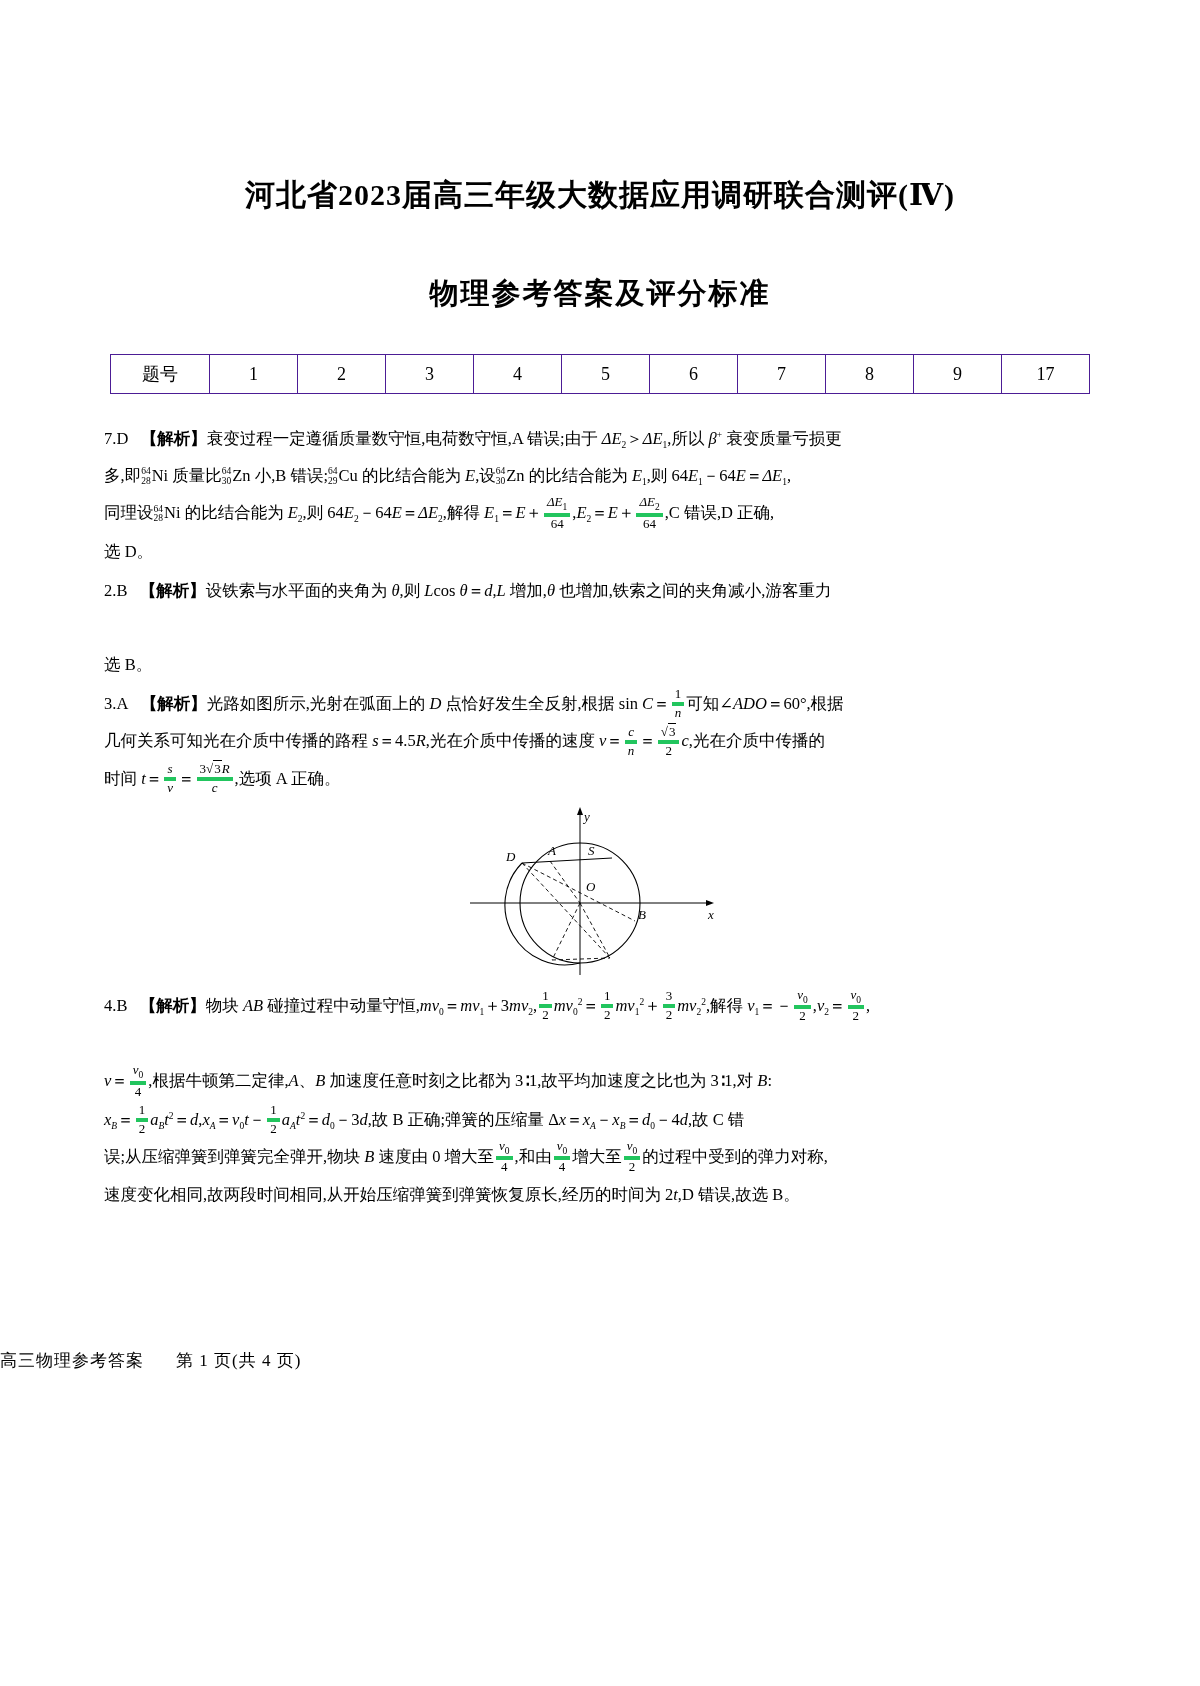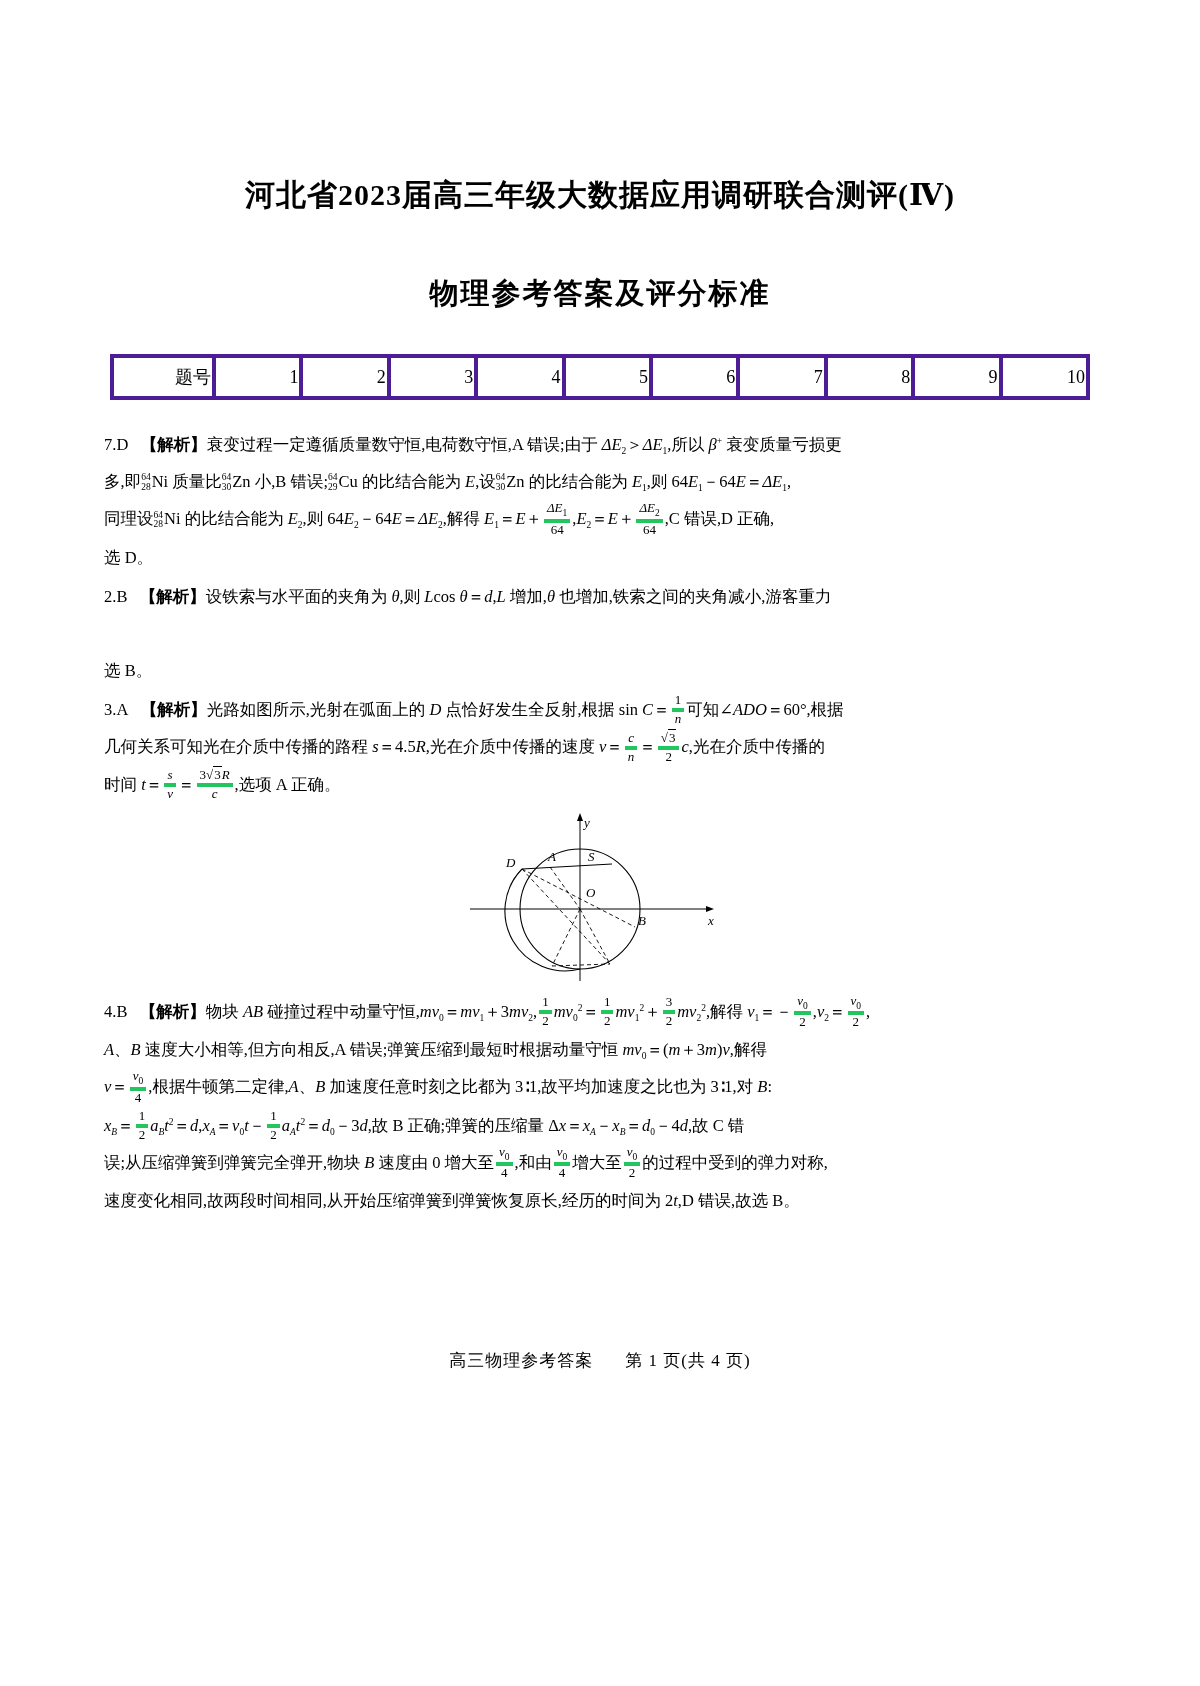--- a/index.html
+++ b/index.html
@@ -33,23 +33,23 @@
   }
   .ans-table-wrap{
     margin:40px 110px 0 110px;
   }
   table.ans{
     border-collapse:collapse;
     width:980px;
     table-layout:fixed;
   }
   table.ans td{
-    border:4px solid #4c1d95;
+    border:1px solid #4c1d95;
     height:36px;
-    text-align:right;
+    text-align:center;
     font-size:18px;
     font-family:"Liberation Serif",serif;
   }
   table.ans td.hdr{
     font-family:"DejaVu Sans",sans-serif;
     font-size:18px;
     width:96px;
   }
   .body-text{
     margin:26px 104px 0 104px;
@@ -99,21 +99,20 @@
     display:flex;
     justify-content:center;
     margin-top:6px;
     margin-bottom:4px;
   }
   .footer{
     position:absolute;
     left:0;
     bottom:70px;
     width:1200px;
-    text-align:center;
     font-size:17px;
     font-family:"DejaVu Sans",sans-serif;
     letter-spacing:1px;
   }
   .footer .pg{font-family:"Liberation Serif",serif;}
 </style>
 </head>
 <body>
 
 <div class="page">
@@ -128,21 +127,21 @@
         <td class="hdr">题号</td>
         <td>1</td>
         <td>2</td>
         <td>3</td>
         <td>4</td>
         <td>5</td>
         <td>6</td>
         <td>7</td>
         <td>8</td>
         <td>9</td>
-        <td>10</td>
+        <td>17</td>
       </tr>
     </tbody>
       </table>
   </div>
 
   <div class="body-text">
 
     <div class="para">
       <span class="lead">7.D</span>&nbsp;&nbsp;
       <span class="bold">【解析】</span><span>衰变过程一定遵循质量数守恒,电荷数守恒,A 错误;由于 <span class="it">ΔE</span><sub>2</sub>＞<span class="it">ΔE</span><sub>1</sub>,所以 <span class="it">β</span><sup>+</sup> 衰变质量亏损更</span>
@@ -198,21 +197,20 @@
         <text x="178" y="116" font-family="Liberation Serif, serif" font-size="13" font-style="italic">B</text>
         <text x="124" y="18" font-family="Liberation Serif, serif" font-size="13" font-style="italic">y</text>
         <text x="248" y="116" font-family="Liberation Serif, serif" font-size="13" font-style="italic">x</text>
       </svg>
     </div>
 
     <div class="para">
       <span class="lead">4.B</span>&nbsp;&nbsp;
       <span class="bold">【解析】</span><span>物块 <span class="it">AB</span> 碰撞过程中动量守恒,<span class="it">mv</span><sub>0</sub>＝<span class="it">mv</span><sub>1</sub>＋3<span class="it">mv</span><sub>2</sub>,<span class="frac"><span class="num">1</span><span class="den">2</span></span><span class="it">mv</span><sub>0</sub><sup>2</sup>＝<span class="frac"><span class="num">1</span><span class="den">2</span></span><span class="it">mv</span><sub>1</sub><sup>2</sup>＋<span class="frac"><span class="num">3</span><span class="den">2</span></span><span class="it">mv</span><sub>2</sub><sup>2</sup>,解得 <span class="it">v</span><sub>1</sub>＝－<span class="frac"><span class="num"><span class="it">v</span><sub>0</sub></span><span class="den">2</span></span>,<span class="it">v</span><sub>2</sub>＝<span class="frac"><span class="num"><span class="it">v</span><sub>0</sub></span><span class="den">2</span></span>,</span>
       <br>
-      <span><span class="it">A</span>、<span class="it">B</span> 速度大小相等,但方向相反,A 错误;弹簧压缩到最短时根据动量守恒 <span class="it">mv</span><sub>0</sub>＝(<span class="it">m</span>＋3<span class="it">m</span>)<span class="it">v</span>,解得</span>
       <br>
       <span><span class="it">v</span>＝<span class="frac"><span class="num"><span class="it">v</span><sub>0</sub></span><span class="den">4</span></span>,根据牛顿第二定律,<span class="it">A</span>、<span class="it">B</span> 加速度任意时刻之比都为 3∶1,故平均加速度之比也为 3∶1,对 <span class="it">B</span>:</span>
       <br>
       <span><span class="it">x<sub>B</sub></span>＝<span class="frac"><span class="num">1</span><span class="den">2</span></span><span class="it">a<sub>B</sub>t</span><sup>2</sup>＝<span class="it">d</span>,<span class="it">x<sub>A</sub></span>＝<span class="it">v</span><sub>0</sub><span class="it">t</span>－<span class="frac"><span class="num">1</span><span class="den">2</span></span><span class="it">a<sub>A</sub>t</span><sup>2</sup>＝<span class="it">d</span><sub>0</sub>－3<span class="it">d</span>,故 B 正确;弹簧的压缩量 Δ<span class="it">x</span>＝<span class="it">x<sub>A</sub></span>－<span class="it">x<sub>B</sub></span>＝<span class="it">d</span><sub>0</sub>－4<span class="it">d</span>,故 C 错</span>
       <br>
       <span>误;从压缩弹簧到弹簧完全弹开,物块 <span class="it">B</span> 速度由 0 增大至<span class="frac"><span class="num"><span class="it">v</span><sub>0</sub></span><span class="den">4</span></span>,和由<span class="frac"><span class="num"><span class="it">v</span><sub>0</sub></span><span class="den">4</span></span>增大至<span class="frac"><span class="num"><span class="it">v</span><sub>0</sub></span><span class="den">2</span></span>的过程中受到的弹力对称,</span>
       <br>
       <span>速度变化相同,故两段时间相同,从开始压缩弹簧到弹簧恢复原长,经历的时间为 2<span class="it">t</span>,D 错误,故选 B。</span>
     </div>
 

